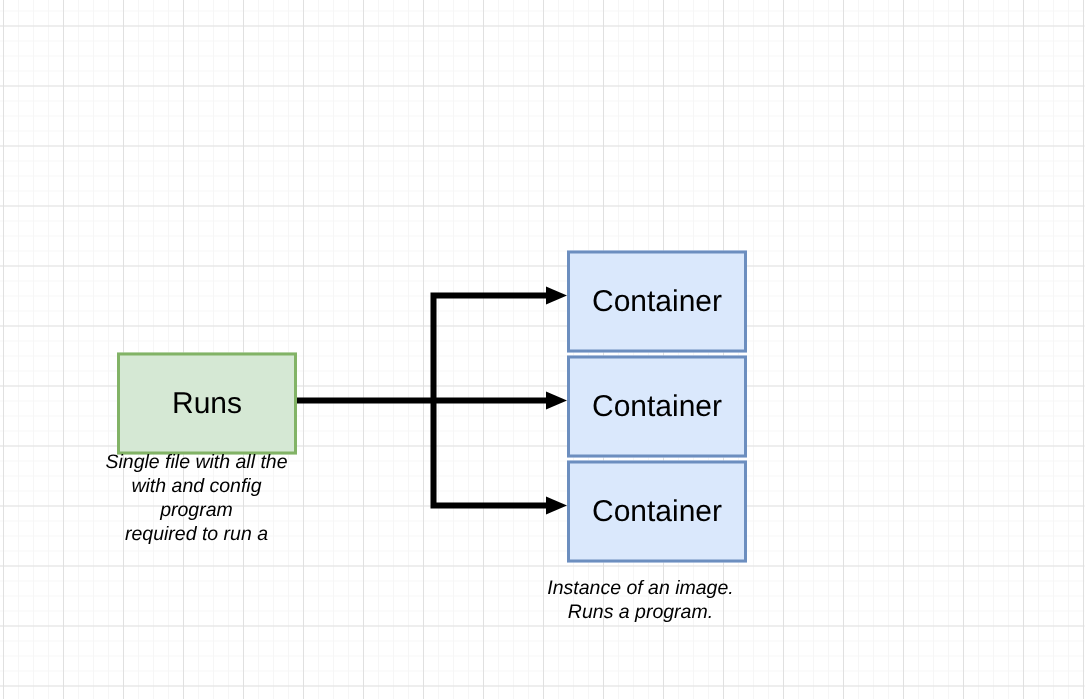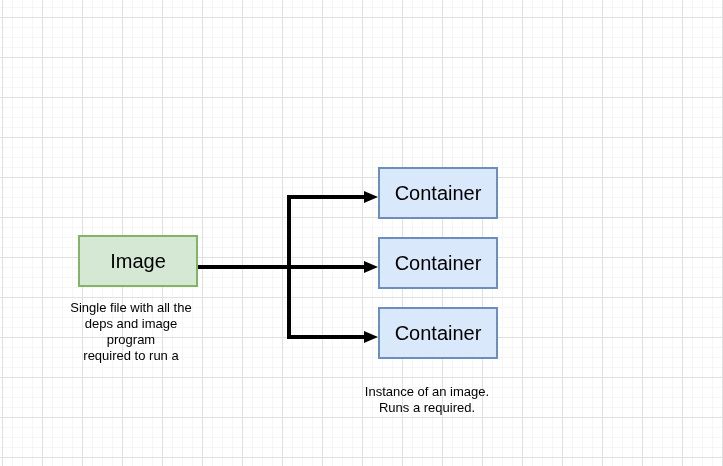--- a/index.html
+++ b/index.html
@@ -25,21 +25,21 @@
   .edges {
     position: absolute;
     left: 0; top: 0;
     width: 723px; height: 466px;
     pointer-events: none;
   }
   .edges path { pointer-events: stroke; }
   .node {
     position: absolute;
     width: 120px;
-    height: 52px;
+    height: 68px;
     box-sizing: border-box;
     display: flex;
     align-items: center;
     justify-content: center;
     font-size: 20px;
     color: #000000;
     white-space: nowrap;
     cursor: default;
   }
   .node-image {
@@ -53,20 +53,21 @@
     border: 2px solid var(--container-stroke, #6c8ebf);
   }
   .node-container.c1 { top: 167px; }
   .node-container.c2 { top: 237px; }
   .node-container.c3 { top: 307px; }
   .caption {
     position: absolute;
     width: 200px;
     text-align: center;
     font-size: 13px;
+    font-style: italic;
     line-height: 16px;
     color: #000000;
   }
   .caption-image { left: 31px; top: 300px; }
   .caption-container { left: 327px; top: 372px; margin-top: 12px; }
 </style>
 </head>
 <body>
 
 <div class="canvas">
@@ -78,38 +79,38 @@
       <path d="M289 267 V337 H366"></path>
     </g>
     <g fill="#000000" stroke="none" class="edge-heads">
       <polygon points="378,197 364,191 364,203"></polygon>
       <polygon points="378,267 364,261 364,273"></polygon>
       <polygon points="378,337 364,331 364,343"></polygon>
     </g>
   </svg>
 
   <div class="node node-image">
-    <span>Image</span>
+    <span>Runs</span>
   </div>
 
   <div class="node node-container c1">
     <span>Container</span>
   </div>
   <div class="node node-container c2">
     <span>Container</span>
   </div>
   <div class="node node-container c3">
     <span>Container</span>
   </div>
 
   <div class="caption caption-image">
     <div>Single file with all the</div>
-    <div>deps and image</div>
+    <div>with and config</div>
     <div>program</div>
     <div>required to run a</div>
   </div>
 
   <div class="caption caption-container">
     <div>Instance of an image.</div>
-    <div>Runs a required.</div>
+    <div>Runs a program.</div>
   </div>
 
 </div>
 
 </body></html>

